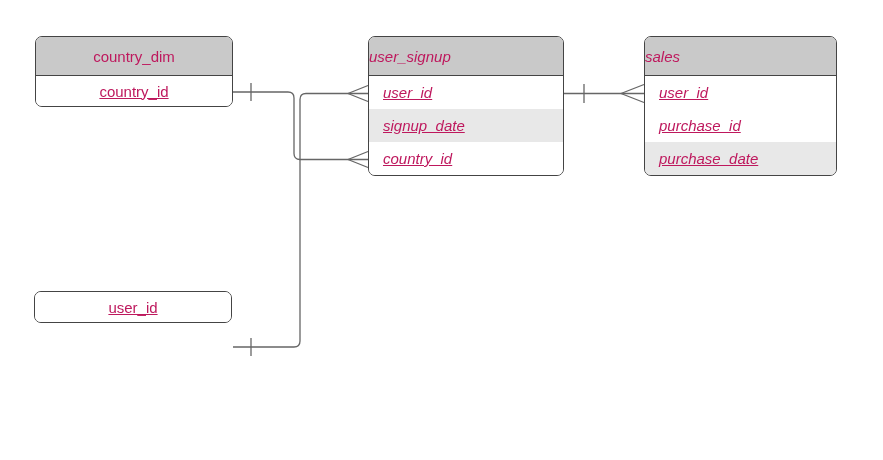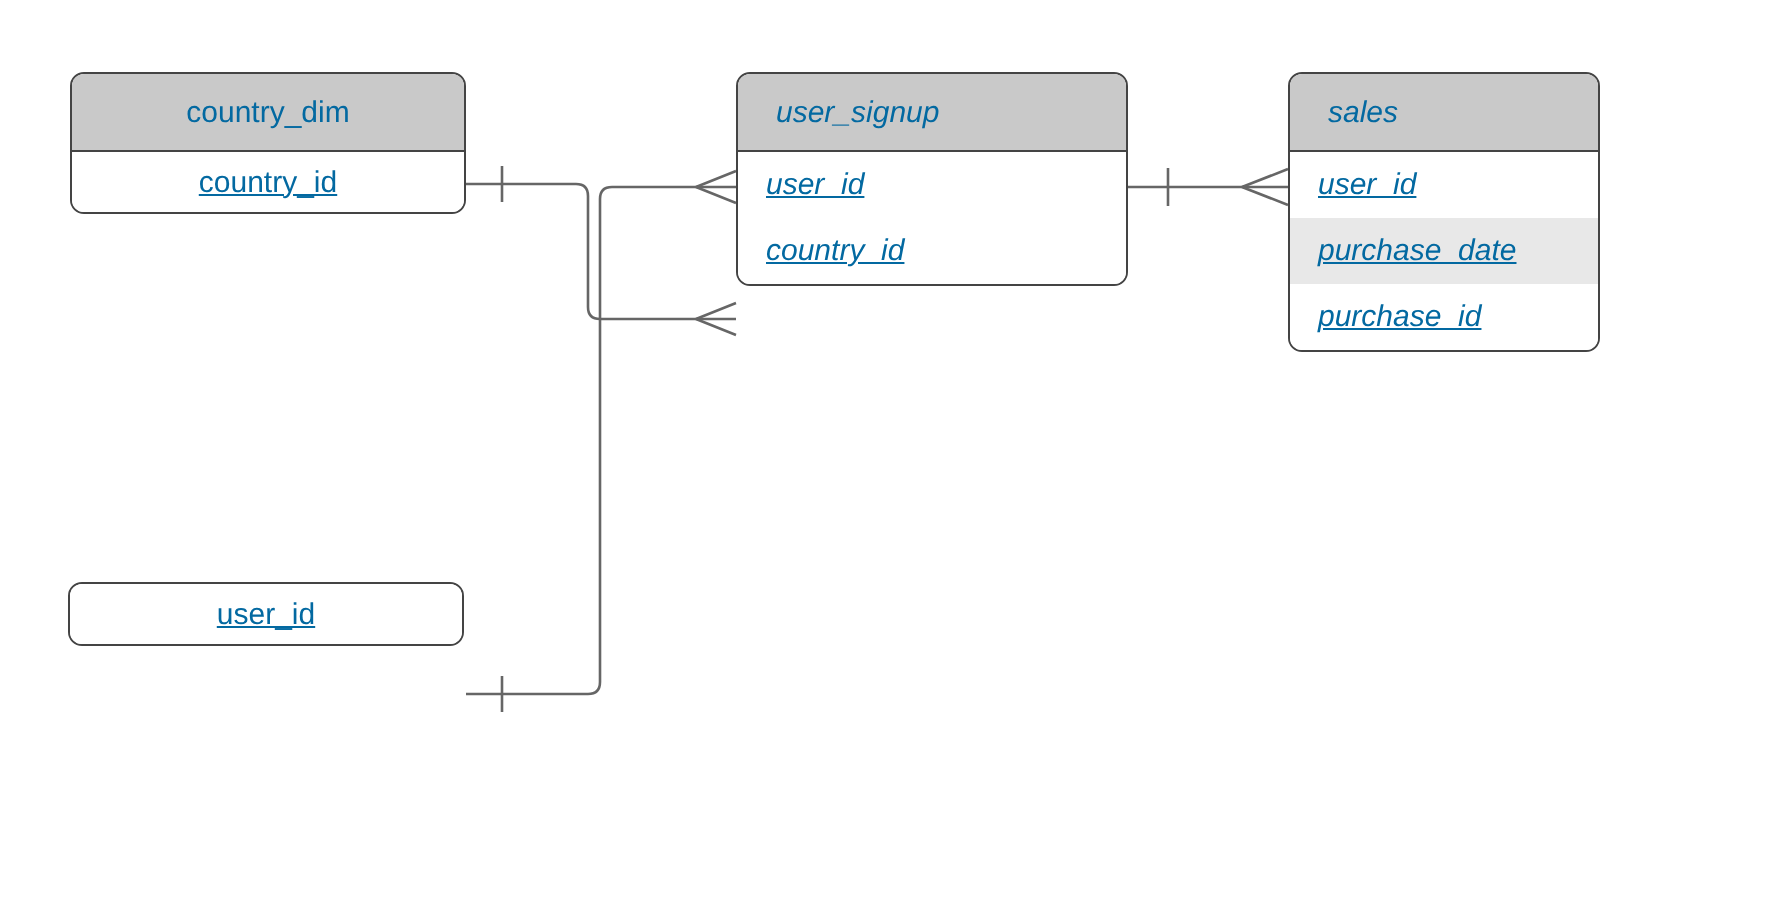--- a/index.html
+++ b/index.html
@@ -22,21 +22,21 @@
     stroke-width: 1.3;
     stroke-linecap: butt;
   }
   .entity {
     position: absolute;
     background: #ffffff;
     border: 1.5px solid #444444;
     border-radius: 7px;
     overflow: hidden;
     font-size: 15px;
-    color: #0369a1;
+    color: #be185d;
     box-sizing: border-box;
   }
   .entity-header {
     background: #c9c9c9;
     border-bottom: 1.5px solid #444444;
     display: flex;
     align-items: center;
     justify-content: center;
     height: 39px;
     box-sizing: border-box;
@@ -47,21 +47,20 @@
     justify-content: center;
     background: #ffffff;
     box-sizing: border-box;
     text-decoration: underline;
   }
   .entity-row.alt { background: #e8e8e8; }
   .rows-30 .entity-row { height: 30px; }
   .rows-33 .entity-row { height: 33px; }
   .entity.italic-left .entity-header {
     justify-content: flex-start;
-    padding-left: 19px;
     font-style: italic;
   }
   .entity.italic-left .entity-row {
     justify-content: flex-start;
     padding-left: 14px;
     font-style: italic;
   }
 </style>
 </head>
 <body>
@@ -94,29 +93,30 @@
       <span>country_dim</span>
     </div>
     <div class="entity-row">country_id</div>
   </div>
 
   <div class="entity rows-33 italic-left" style="left:368px; top:36px; width:196px;">
     <div class="entity-header">
       <span>user_signup</span>
     </div>
     <div class="entity-row">user_id</div>
+    <div class="entity-row alt">signup_date</div>
     <div class="entity-row">country_id</div>
   </div>
 
-  <div class="entity rows-33 italic-left" style="left:644px; top:36px; width:156px;">
+  <div class="entity rows-33 italic-left" style="left:644px; top:36px; width:193px;">
     <div class="entity-header">
       <span>sales</span>
     </div>
     <div class="entity-row">user_id</div>
+    <div class="entity-row">purchase_id</div>
     <div class="entity-row alt">purchase_date</div>
-    <div class="entity-row">purchase_id</div>
   </div>
 
   <div class="entity rows-30" style="left:34px; top:291px; width:198px;">
     <div class="entity-row">user_id</div>
   </div>
 
 </div>
 
 </body></html>

